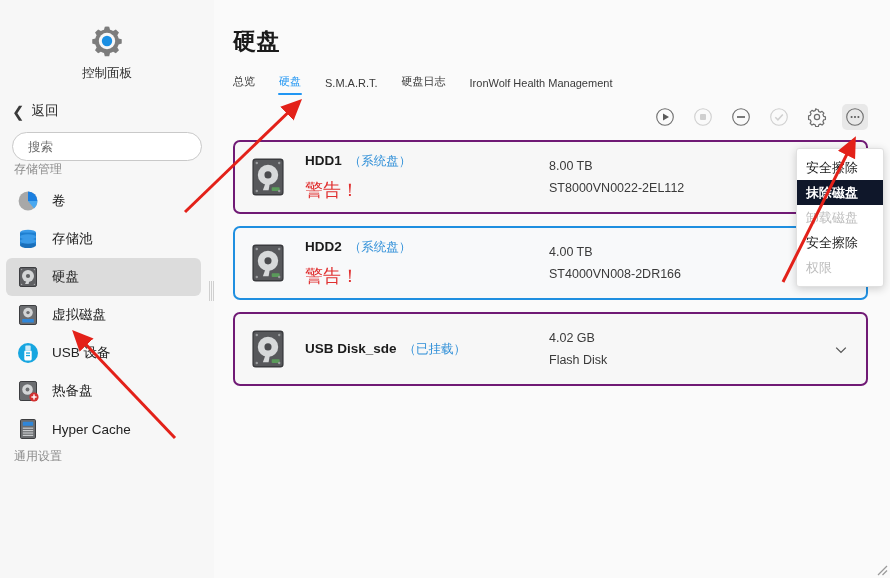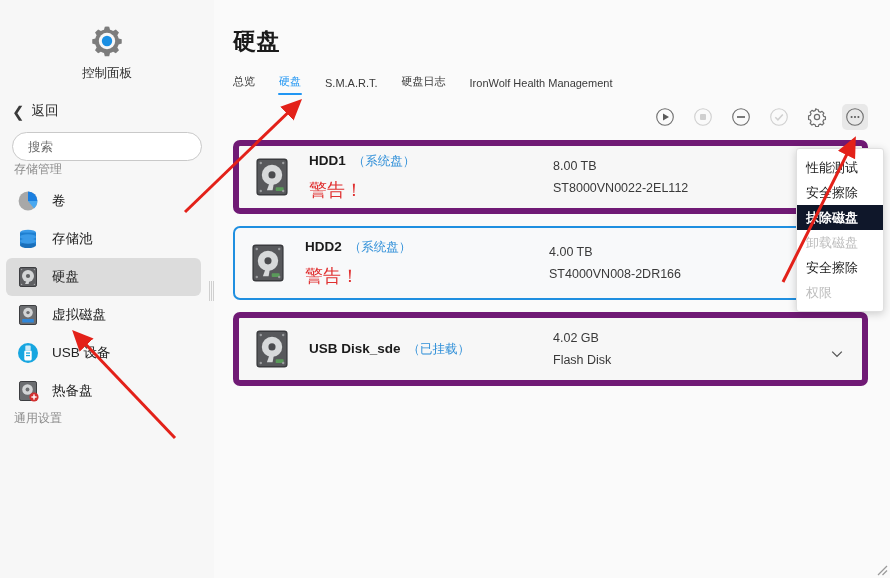--- a/index.html
+++ b/index.html
@@ -119,21 +119,21 @@
   }
   .tbtn.on { background: #e8e8e8; }
   .tbtn.disabled { opacity: .38; cursor: default; }
 
   
   .cards { padding: 10px 22px 0 19px; }
   .card {
     position: relative;
     height: 74px; margin-bottom: 12px;
     background: #f7f7f7;
-    border: 6px solid #701a75; border-radius: 7px;
+    border: 2px solid #701a75; border-radius: 7px;
     display: flex; align-items: center;
     padding: 0 14px 0 16px;
     cursor: pointer;
   }
   .card.selected {
     border: 2px solid #1f8fe0; background: #f8f9fa;
   }
   .card-ico { width: 34px; height: 40px; flex: 0 0 34px; }
   .card-info { margin-left: 20px; width: 244px; }
   .card-name-row { display: flex; align-items: baseline; gap: 7px; }
@@ -281,20 +281,31 @@
         <rect x="3.5" y="2.5" width="17" height="19" rx="1.6" fill="#6b6d70" stroke="#3c3d40" stroke-width="1"></rect>
         <circle cx="11.5" cy="10.5" r="5.3" fill="#d3d5d6"></circle>
         <circle cx="11.5" cy="10.5" r="1.9" fill="#6b6d70"></circle>
         <circle cx="18" cy="18" r="4.6" fill="#d32f2f"></circle>
         <rect x="17.3" y="15.4" width="1.4" height="5.2" fill="#fff"></rect>
         <rect x="15.4" y="17.3" width="5.2" height="1.4" fill="#fff"></rect>
       </svg>
       <span class="nav-label">热备盘</span>
     </div>
 
+    <div class="nav-item">
+      <svg class="nav-ico" viewBox="0 0 24 24">
+        <rect x="4.5" y="2.5" width="15" height="19" rx="1.2" fill="#6b6d70" stroke="#3c3d40" stroke-width="1"></rect>
+        <rect x="6.8" y="4.8" width="10.4" height="4" rx="0.6" fill="#2f86d8"></rect>
+        <rect x="6.8" y="10.6" width="10.4" height="1.2" fill="#c9cbcd"></rect>
+        <rect x="6.8" y="13" width="10.4" height="1.2" fill="#c9cbcd"></rect>
+        <rect x="6.8" y="15.4" width="10.4" height="1.2" fill="#c9cbcd"></rect>
+        <rect x="6.8" y="17.8" width="10.4" height="1.2" fill="#c9cbcd"></rect>
+      </svg>
+      <span class="nav-label">Hyper Cache</span>
+    </div>
 
     <div class="group-title">通用设置</div>
 
     <div class="drag-handle">
       <i></i>
       <i></i>
       <i></i>
     </div>
   </div>
 
@@ -428,21 +439,20 @@
         <div class="card-chev">
           <svg width="16" height="16" viewBox="0 0 16 16">
             <path d="M3.2 5.6 L8 10.4 L12.8 5.6" fill="none" stroke="#555" stroke-width="1.3"></path>
           </svg>
         </div>
       </div>
     </div>
   </div>
 
   <div class="dropdown">
-    <div class="ditem">性能测试</div>
     <div class="ditem">安全擦除</div>
     <div class="ditem sel">抹除磁盘</div>
     <div class="ditem dis">卸载磁盘</div>
     <div class="ditem">安全擦除</div>
     <div class="ditem dis">权限</div>
   </div>
 
   <svg class="arrows" width="890" height="578" viewBox="0 0 890 578">
     <defs>
       <marker id="ah" markerWidth="7" markerHeight="7" refX="5.6" refY="3.2" orient="auto">

